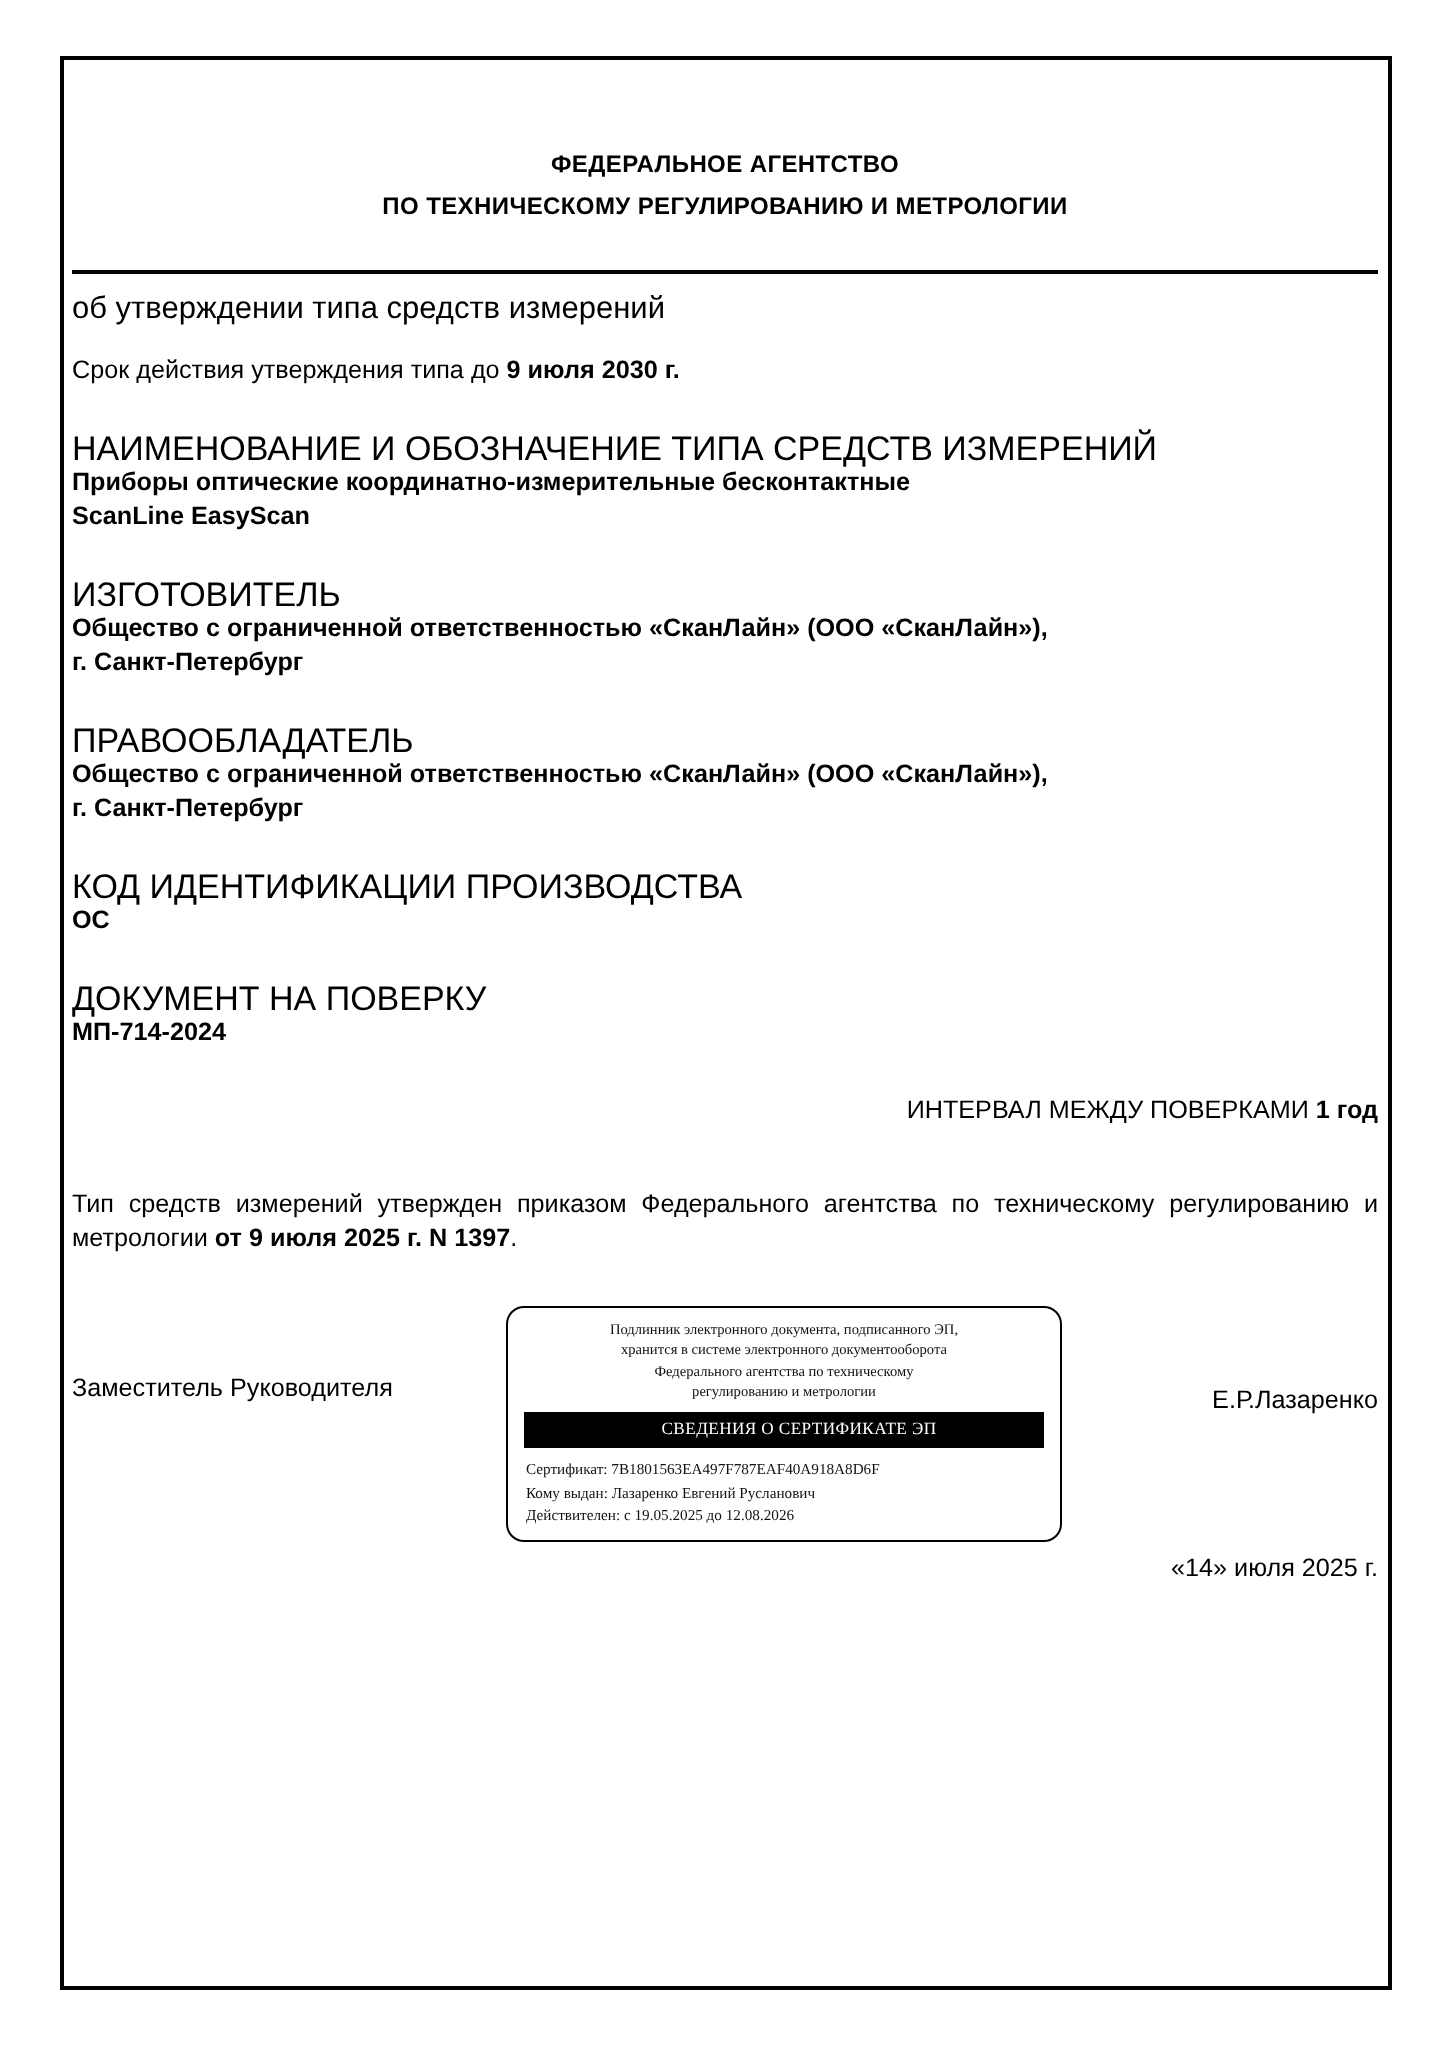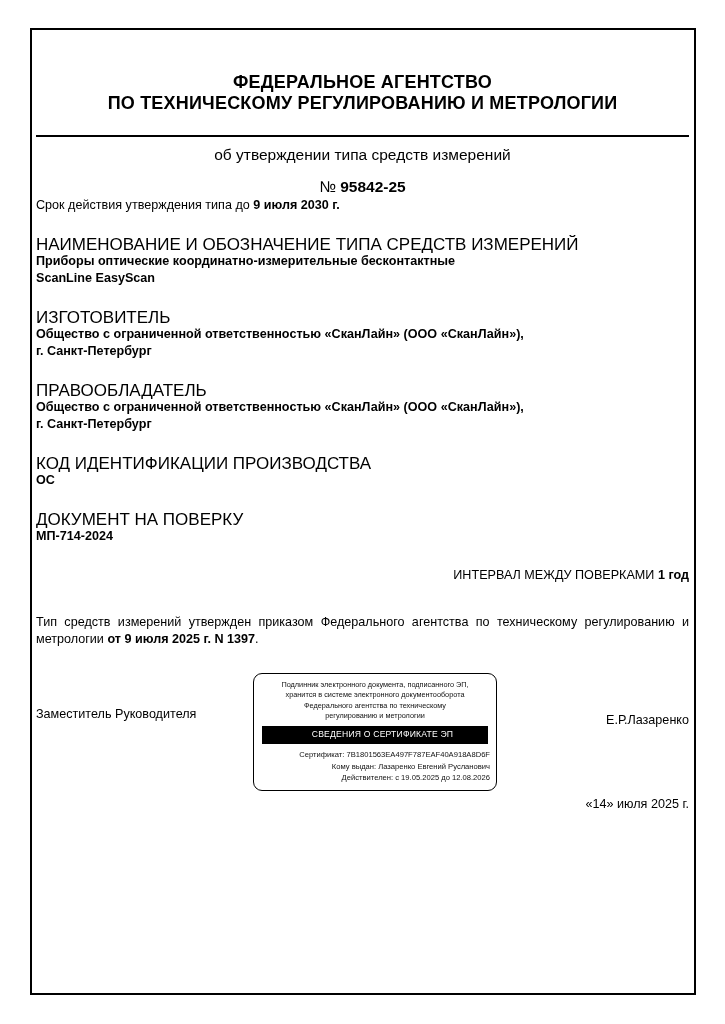--- a/index.html
+++ b/index.html
@@ -33,21 +33,21 @@
     left: 36px;
     top: 28px;
     right: 36px;
     box-sizing: border-box;
   }
 
   
   .agency {
     text-align: center;
     font-weight: bold;
-    font-size: 18px;
+    font-size: 12px;
     line-height: 21px;
     letter-spacing: 0.2px;
     margin: 0;
   }
   .agency-line1 { margin-top: 44px; }
 
   .hrule {
     margin: 21px 0 0 0;
     height: 0;
     border: 0;
@@ -57,21 +57,21 @@
   
   .cert-title {
     text-align: center;
     font-weight: bold;
     font-size: 32px;
     letter-spacing: 1px;
     margin: 26px 0 0 0;
     line-height: 38px;
   }
   .cert-sub {
-    text-align: center;
+    text-align: left;
     font-size: 15.5px;
     margin: 8px 0 12px 0;
     line-height: 20px;
   }
   .cert-num {
     text-align: center;
     font-size: 15.5px;
     margin: 3px 0 0 0;
     line-height: 20px;
   }
@@ -128,26 +128,26 @@
     top: 44px;
     font-size: 12.6px;
     line-height: 17px;
   }
 
   
   .stamp {
     position: absolute;
     left: 217px;
     top: 5px;
-    width: 244px;
+    width: 278px;
     box-sizing: border-box;
     border: 1.6px solid #000000;
     border-radius: 9px;
     padding: 6px 6px 7px 6px;
-    font-family: Liberation Sans, sans-serif;
+    font-family: Liberation Serif, serif;
   }
   .stamp-head {
     text-align: center;
     font-size: 7.3px;
     line-height: 10.3px;
     color: #111111;
   }
   .stamp-bar {
     background: #000000;
     color: #ffffff;
@@ -156,21 +156,20 @@
     line-height: 15px;
     letter-spacing: 0.2px;
     margin: 5px 2px 5px 2px;
     padding: 1px 0 2px 15px;
   }
   .stamp-details {
     font-size: 7.6px;
     line-height: 11.4px;
     padding-left: 3px;
     color: #111111;
-    text-align: right;
   }
 
   
   .doc-date {
     text-align: right;
     font-size: 12.6px;
     line-height: 17px;
     margin-top: 4px;
   }
 </style>
@@ -180,23 +179,20 @@
 <div id="page-frame"></div>
 
 <div id="content">
 
   <div class="agency agency-line1">ФЕДЕРАЛЬНОЕ АГЕНТСТВО</div>
   <div class="agency">ПО ТЕХНИЧЕСКОМУ РЕГУЛИРОВАНИЮ И МЕТРОЛОГИИ</div>
 
   <hr class="hrule">
 
   <div class="cert-sub">об утверждении типа средств измерений</div>
-  <div class="cert-num">
-    <span>№ </span><b>95842-25</b>
-  </div>
 
   <div class="validity">
     <span>Срок действия утверждения типа до </span><b>9 июля 2030 г.</b>
   </div>
 
   <div class="label">НАИМЕНОВАНИЕ И ОБОЗНАЧЕНИЕ ТИПА СРЕДСТВ ИЗМЕРЕНИЙ</div>
   <div class="value">Приборы оптические координатно-измерительные бесконтактные</div>
   <div class="value">ScanLine EasyScan</div>
 
   <div class="label">ИЗГОТОВИТЕЛЬ</div>

